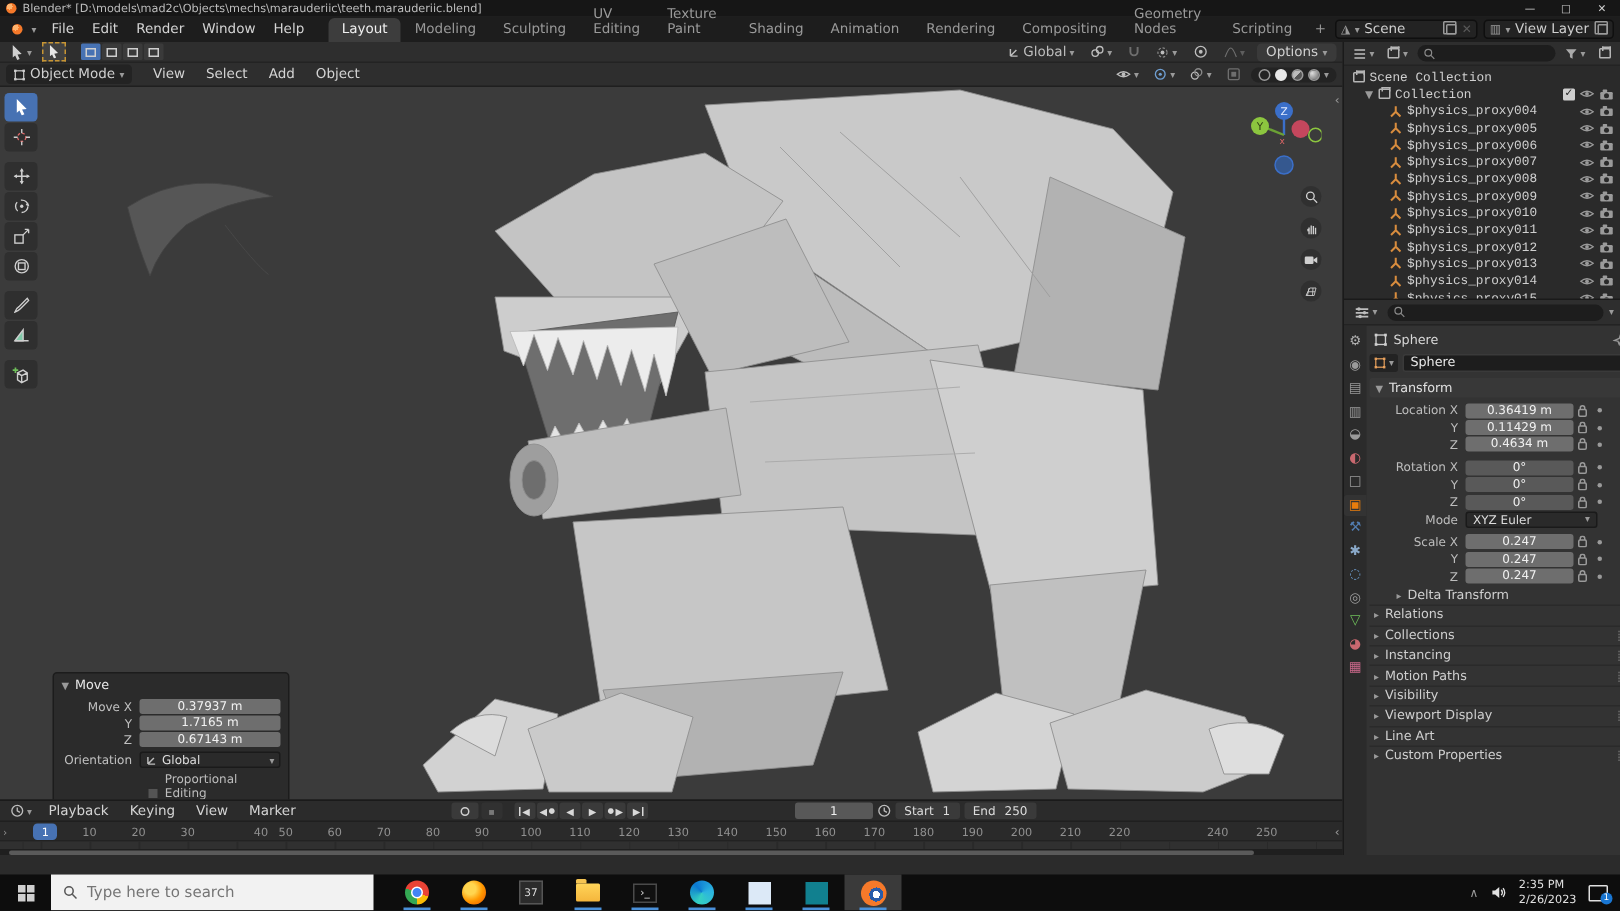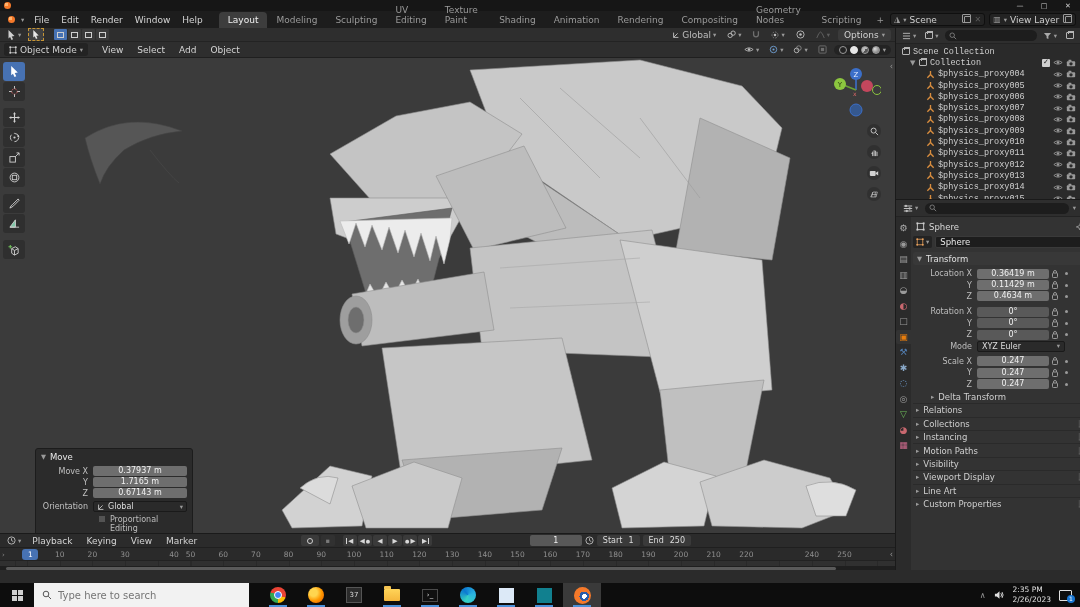--- a/index.html
+++ b/index.html
@@ -83,21 +83,21 @@
   
   .move-panel { position:absolute; left:35px; top:390px; width:158px; background:rgba(42,42,42,.95);
                 border:1px solid #1c1c1c; border-radius:3px; padding:3px 5px 5px 5px; }
   .mp-title { display:flex; gap:4px; align-items:center; color:#e8e8e8; font-size:8.5px; margin-bottom:4px; }
   .mp-row { display:flex; align-items:center; margin-bottom:1px; }
   .mp-label { width:52px; text-align:right; padding-right:5px; color:#c0c0c0; font-size:8px; }
   .mp-field { flex:1; background:#6e6e6e; border-radius:2px; height:10px; color:#f2f2f2;
               font-size:8px; text-align:center; line-height:10px; }
   .mp-dd { flex:1; background:#2a2a2a; border:1px solid #1a1a1a; border-radius:2px; height:11px;
            display:flex; align-items:center; padding:0 3px; gap:3px; font-size:8px; color:#ddd; }
-  .mp-check { display:flex; align-items:flex-start; gap:4px; margin-left:57px; margin-top:3px; color:#bdbdbd; font-size:8px; }
+  .mp-check { display:flex; align-items:flex-end; gap:4px; margin-left:57px; margin-top:3px; color:#bdbdbd; font-size:8px; }
   .chk { width:8px; height:8px; background:#545454; border:1px solid #2b2b2b; border-radius:1px; }
 
   
   .sidecol { position:absolute; left:895px; top:28px; width:185px; height:542px; display:flex;
              flex-direction:column; background:#303030; border-left:1px solid #1a1a1a; }
   .out-header { height:16px; background:#2e2e2e; display:flex; align-items:center; padding:0 3px; gap:3px;
                 border-bottom:1px solid #232323; }
   .searchbox { flex:1; height:11px; background:#1d1d1d; border-radius:6px; display:flex; align-items:center;
                padding:0 4px; gap:3px; }
   .out-tree { height:156px; background:#2a2a2a; overflow:hidden; padding-top:2px; position:relative;
@@ -227,20 +227,21 @@
   .caret { font-size:6.5px; color:#9a9a9a; }
   svg { display:block; }
 </style>
 </head>
 <body>
 
 <div id="app">
 
   <div class="titlebar">
     <span class="blogo"></span>
+    <span class="ttl">Blender* [D:\models\mad2c\Objects\mechs\marauderiic\teeth.marauderiic.blend]</span>
     <div class="winctl">
       <span>—</span>
       <span>□</span>
       <span>✕</span>
     </div>
   </div>
 
   <div class="topbar">
     <span class="tb-logo">
       <span class="blogo"></span>

